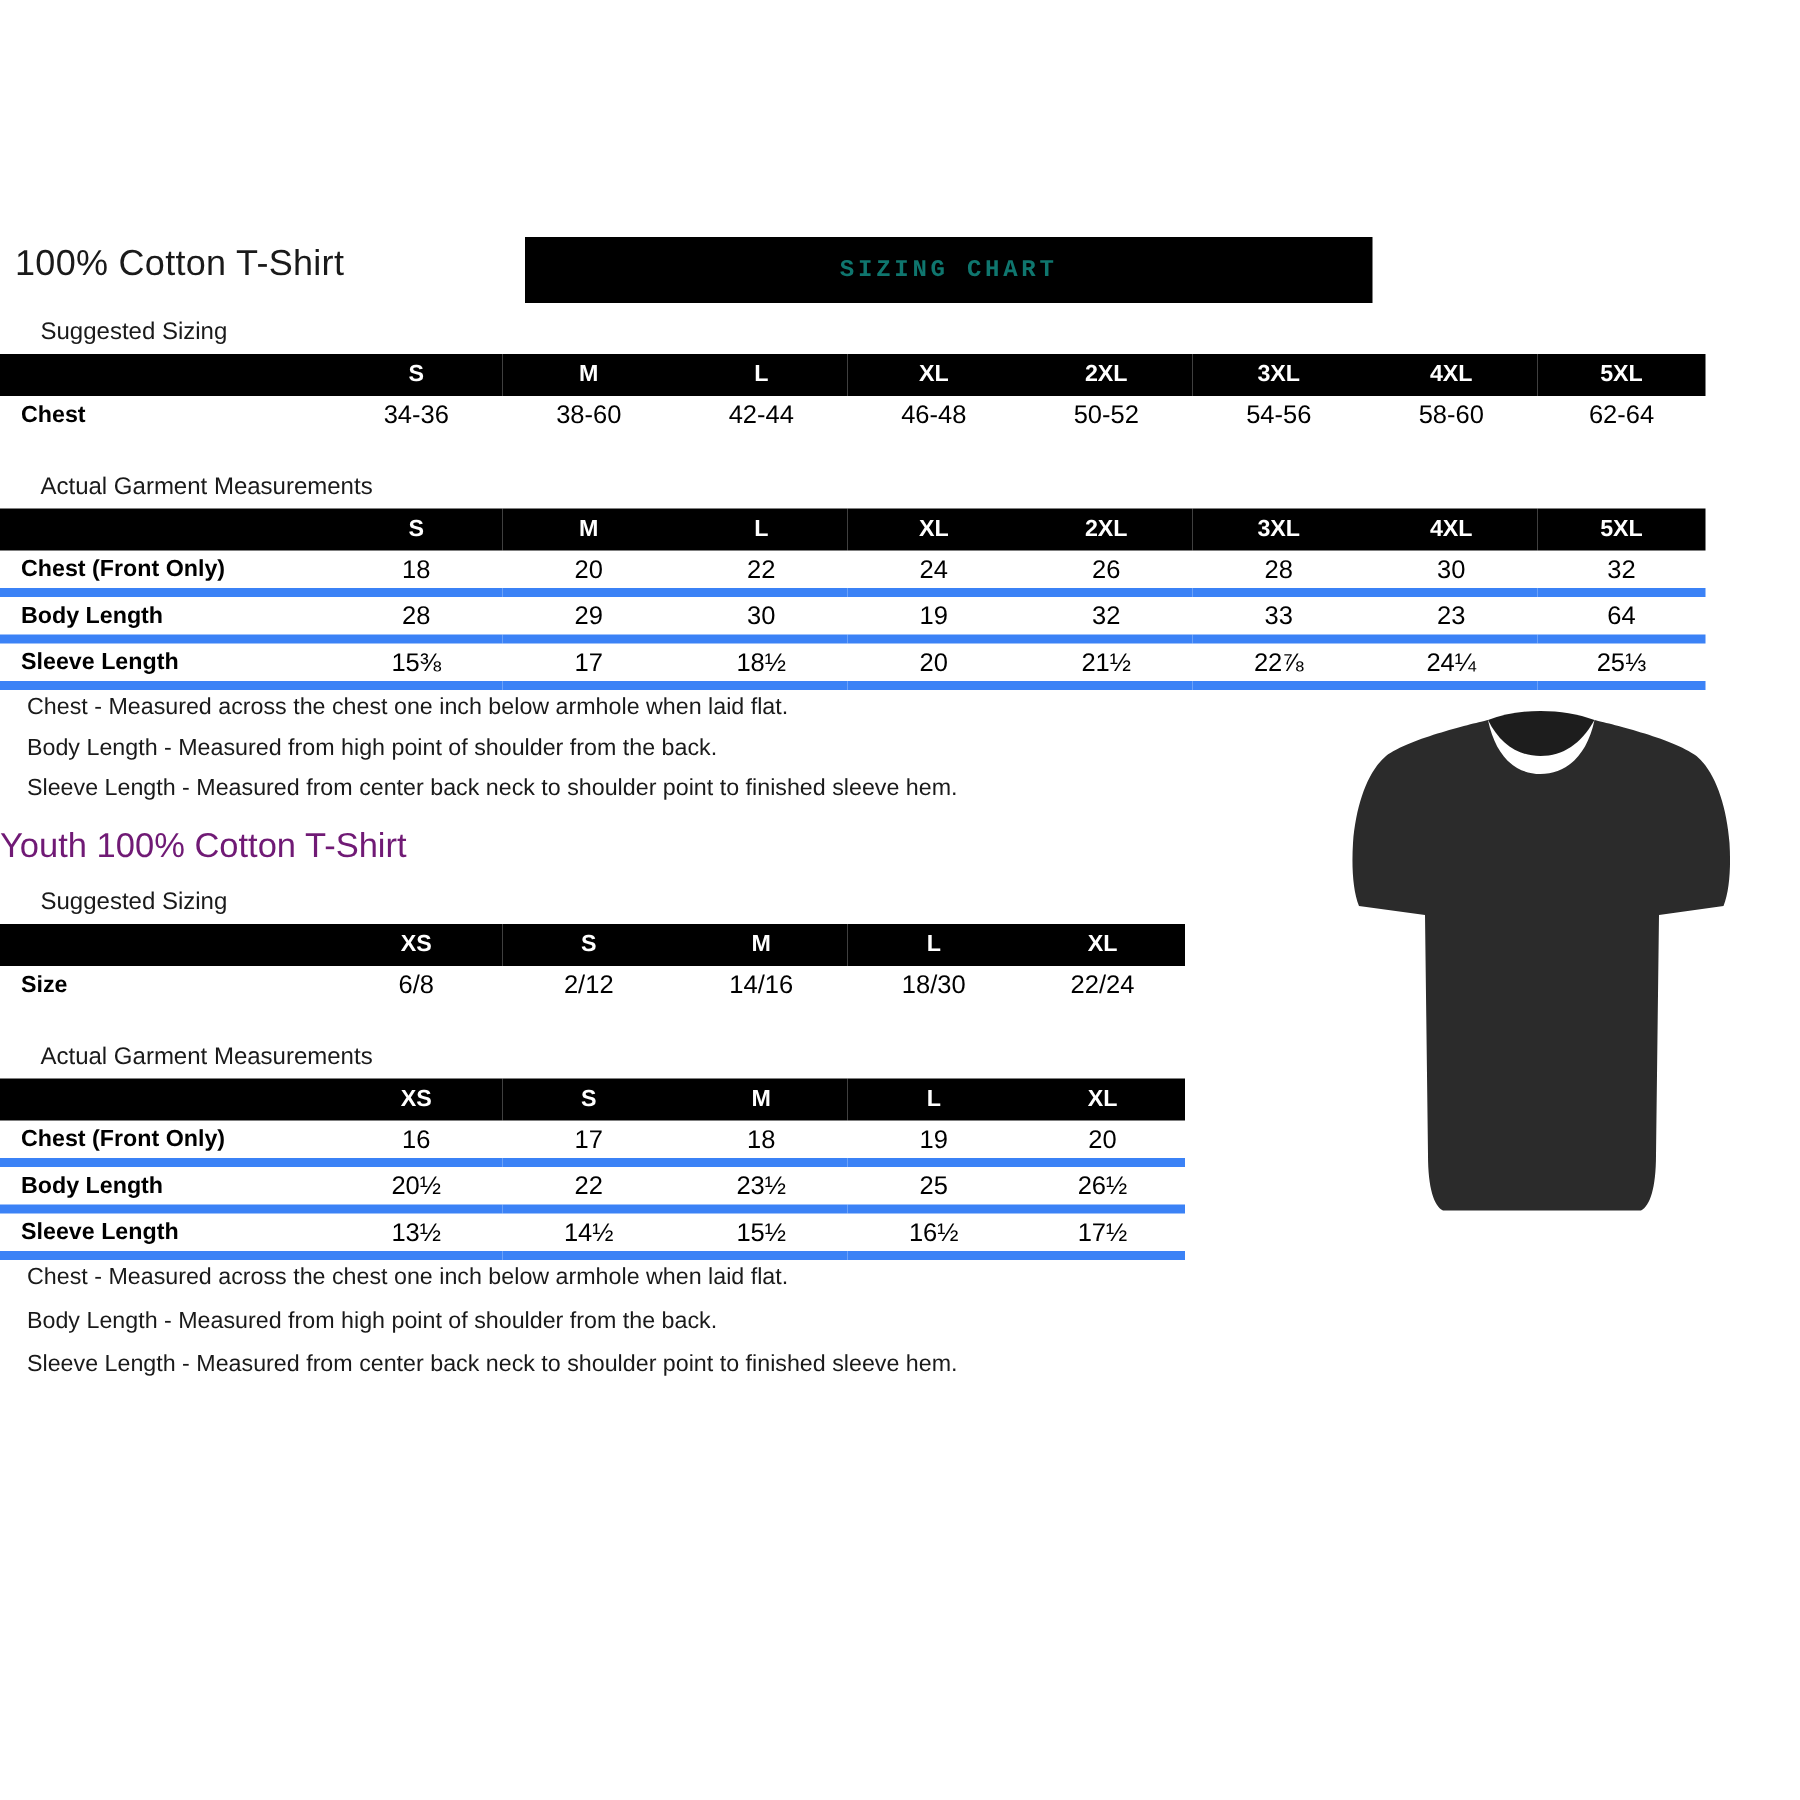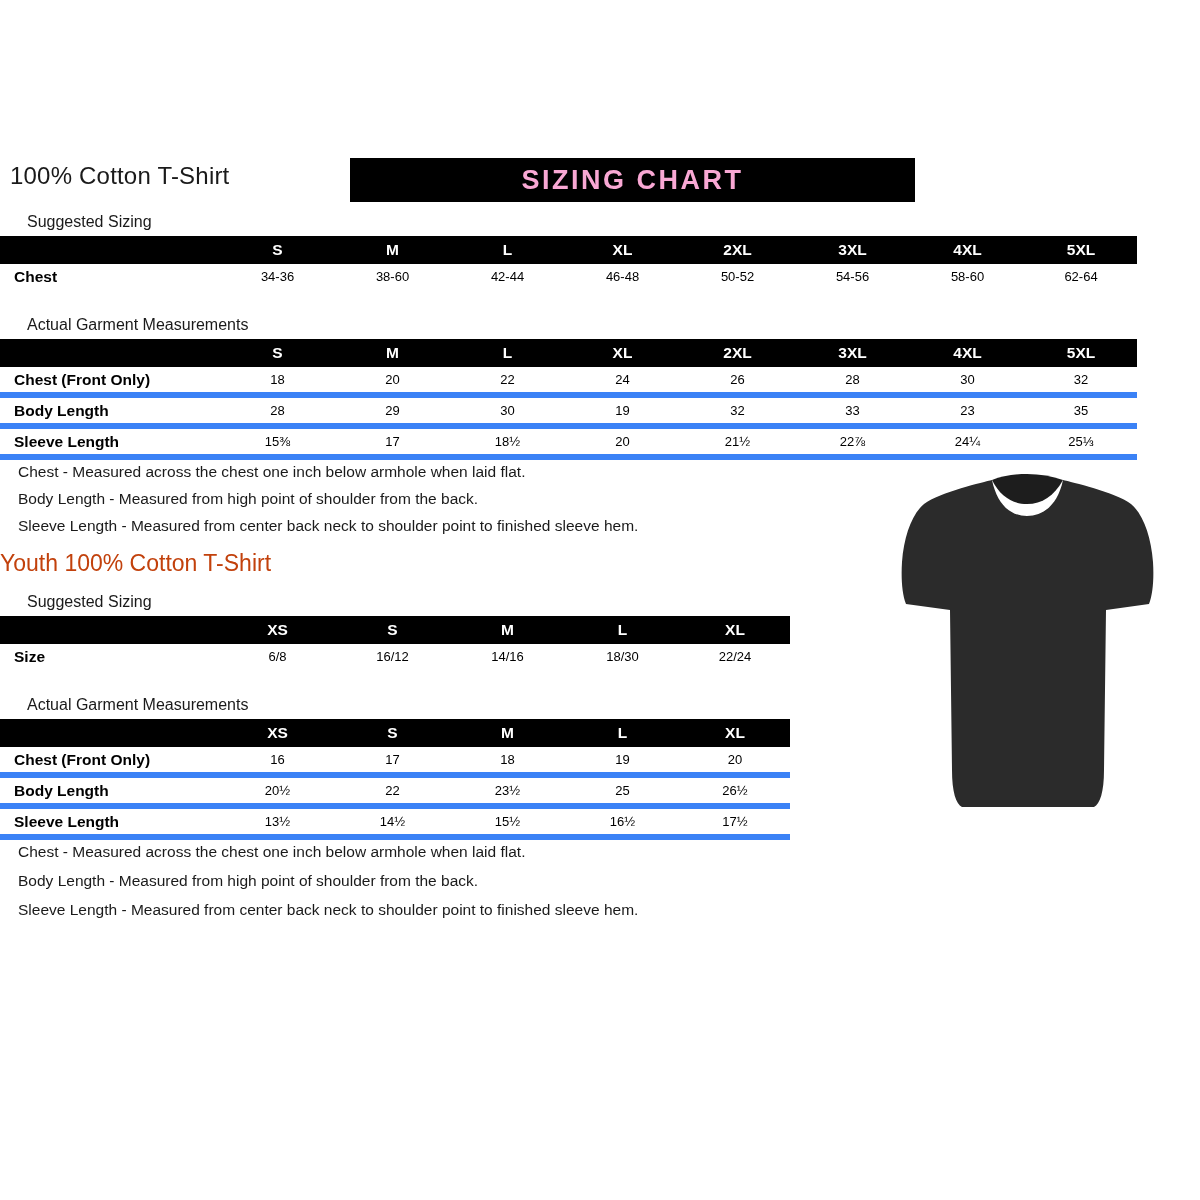--- a/index.html
+++ b/index.html
@@ -43,41 +43,41 @@
     position: absolute;
     left: 340px;
     top: -4px;
     width: 565px;
     height: 44px;
     background: #000000;
   }
   .sizing-banner span {
     display: block;
     text-align: center;
-    color: #f9a8d4;
-    font-size: 27px;
+    color: #0f766e;
+    font-size: 16px;
     font-weight: bold;
     letter-spacing: 2.5px;
     line-height: 44px;
-    font-family: Liberation Sans, sans-serif;
+    font-family: Liberation Mono, monospace;
   }
 
   .sublabel {
     position: absolute;
     font-size: 16px;
     color: #1a1a1a;
     font-weight: 400;
     margin-left: 27px;
   }
 
   .section-title {
     position: absolute;
     font-size: 23px;
     font-weight: 400;
-    color: #c2410c;
+    color: #701a75;
   }
 
   
   table {
     border-collapse: collapse;
     position: absolute;
     table-layout: fixed;
   }
   table td, table th {
     padding: 0;
@@ -98,21 +98,21 @@
   }
   thead th.blank { background: #000000; }
   tbody td.rowlabel {
     text-align: left;
     padding-left: 14px;
     font-weight: bold;
     font-size: 15.5px;
   }
   tbody td.val {
     font-weight: normal;
-    font-size: 13px;
+    font-size: 17px;
     margin-top: 24px;
   }
   tbody tr.ruled td {
     border-bottom: 6px solid #3b82f6;
   }
 
   
   .tbl-suggest tbody td { border: none; }
 
   
@@ -227,21 +227,21 @@
       </tr>
       <tr class="ruled">
         <td class="rowlabel">Body Length</td>
         <td class="val">28</td>
         <td class="val">29</td>
         <td class="val">30</td>
         <td class="val">19</td>
         <td class="val">32</td>
         <td class="val">33</td>
         <td class="val">23</td>
-        <td class="val">35</td>
+        <td class="val">64</td>
       </tr>
       <tr class="ruled">
         <td class="rowlabel">Sleeve Length</td>
         <td class="val">15⅜</td>
         <td class="val">17</td>
         <td class="val">18½</td>
         <td class="val">20</td>
         <td class="val">21½</td>
         <td class="val">22⅞</td>
         <td class="val">24¼</td>
@@ -274,21 +274,21 @@
         <th>S</th>
         <th>M</th>
         <th>L</th>
         <th>XL</th>
       </tr>
     </thead>
     <tbody>
       <tr>
         <td class="rowlabel">Size</td>
         <td class="val">6/8</td>
-        <td class="val">16/12</td>
+        <td class="val">2/12</td>
         <td class="val">14/16</td>
         <td class="val">18/30</td>
         <td class="val">22/24</td>
       </tr>
     </tbody>
   </table>
 
   <div class="sublabel" style="left:0px; top:696px;">Actual Garment Measurements</div>
 
   <table class="tbl-actual" style="left:0px; top:719px; width:790px;">

